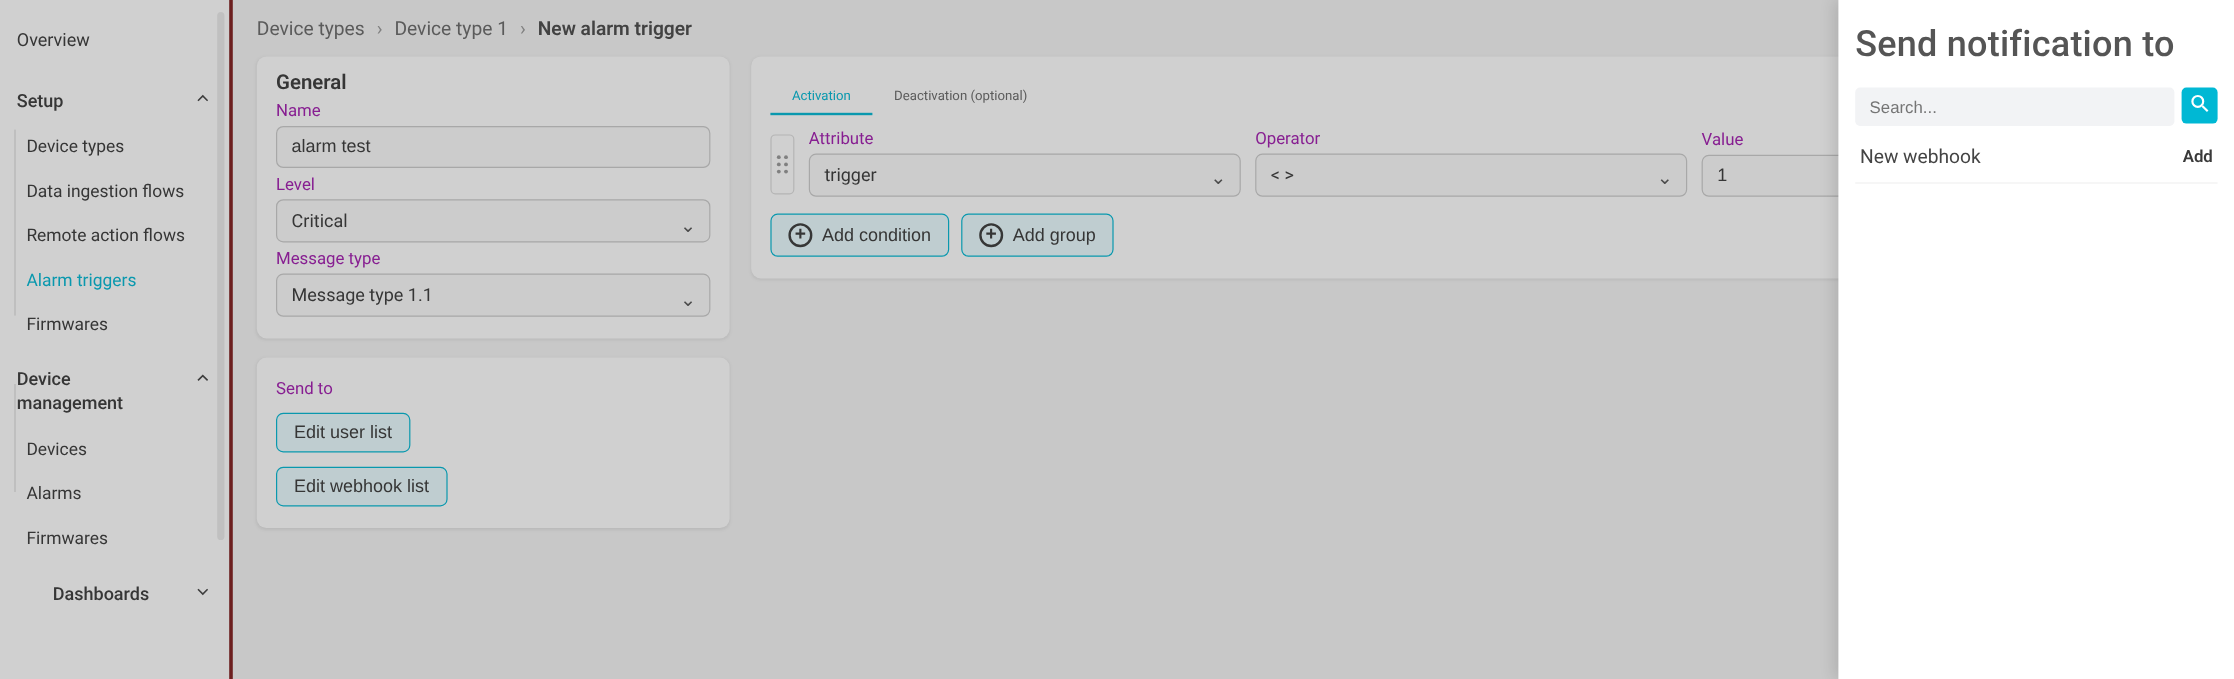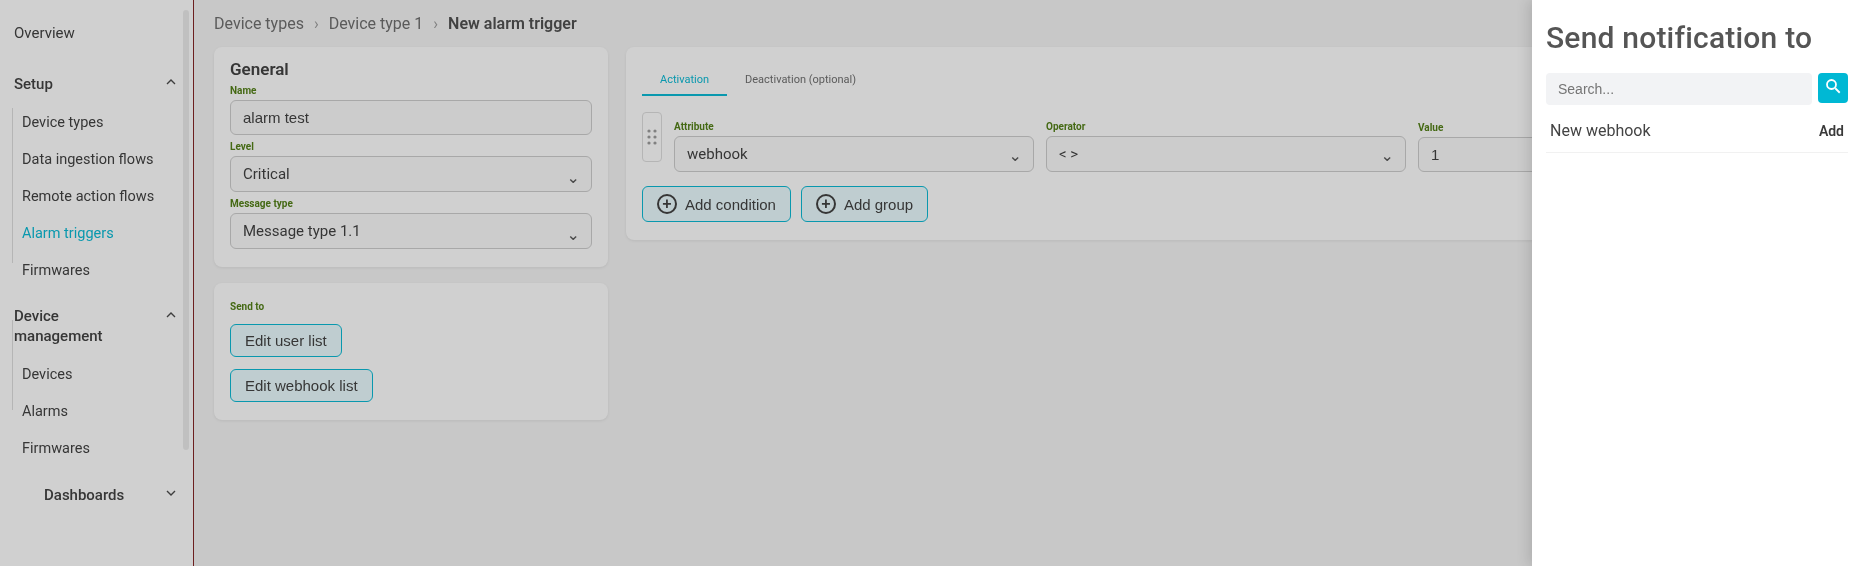--- a/index.html
+++ b/index.html
@@ -10,21 +10,21 @@
       height: 566px;
       overflow: hidden;
       position: relative;
       color: #3a3a3a;
     }
     .layout { display: flex; height: 100%; }
     .sidebar {
       width: 194px;
       background: #fff;
       padding: 14px 0;
-      border-right: 1px solid #7f1d1d;
+      border-right: 3px solid #7f1d1d;
       flex-shrink: 0;
       position: relative;
     }
     .sidebar .vline {
       position: absolute;
       left: 12px;
       top: 108px;
       width: 1px;
       height: 155px;
       background: #ddd;
@@ -69,21 +69,21 @@
     .cards-row { display: flex; gap: 18px; align-items: flex-start;}
     .card {
       background: #fff;
       border-radius: 8px;
       box-shadow: 0 1px 3px rgba(0,0,0,0.08);
       padding: 12px 16px 18px;
     }
     .card.left { width: 394px; }
     .card.right { flex: 1; }
     .card h3 { font-size: 17px; font-weight: 600; color: #3a3a3a; margin-bottom: 4px;}
-    .lbl { font-size: 10px; color: #4d7c0f; margin-top: 6px; display:block;font-weight:bold;}
+    .lbl { font-size: 14px; color: #a21caf; margin-top: 6px; display:block;}
     .txtinput, .selectbox {
       width: 100%;
       border: 1px solid #ccc;
       border-radius: 6px;
       padding: 8px 12px;
       font-size: 15px;
       color: #3a3a3a;
       background: #fafafa;
       margin-top: 4px;
       appearance: none;
@@ -131,21 +131,21 @@
       display: flex; align-items: center; justify-content: center;
       border: 1px solid #ddd; border-radius: 4px;
       cursor: grab;
       align-self: stretch;
       margin-top: 4px;
     }
     .field-col { display: flex; flex-direction: column; }
     .field-col.attr { width: 360px; }
     .field-col.op { width: 360px; }
     .field-col.val { width: 280px; }
-    .field-col .lbl { margin-top: 13px; }
+    .field-col .lbl { margin-top: 0; }
 
     .rule-actions { display: flex; gap: 10px; margin-top: 14px; }
     .rule-actions .btn-outline { margin-top: 0; font-size: 15px;}
     .plusicon {
       width: 20px; height: 20px; border: 2px solid #3a3a3a; border-radius: 50%;
       display: inline-flex; align-items: center; justify-content: center;
       font-weight: 700; font-size: 16px; line-height: 1;
     }
 
     
@@ -313,21 +313,21 @@
                 <circle cx="10" cy="4" r="1.6"></circle>
                 <circle cx="4" cy="10" r="1.6"></circle>
                 <circle cx="10" cy="10" r="1.6"></circle>
                 <circle cx="4" cy="16" r="1.6"></circle>
                 <circle cx="10" cy="16" r="1.6"></circle>
               </svg>
           </div>
           <div class="field-col attr">
             <span class="lbl">Attribute</span>
             <div class="selectwrap">
-              <div class="txtinput">webhook</div>
+              <div class="txtinput">trigger</div>
               <span class="caret">⌄</span>
             </div>
           </div>
           <div class="field-col op">
             <span class="lbl">Operator</span>
             <div class="selectwrap">
               <div class="txtinput">&lt; &gt;</div>
               <span class="caret">⌄</span>
             </div>
           </div>

